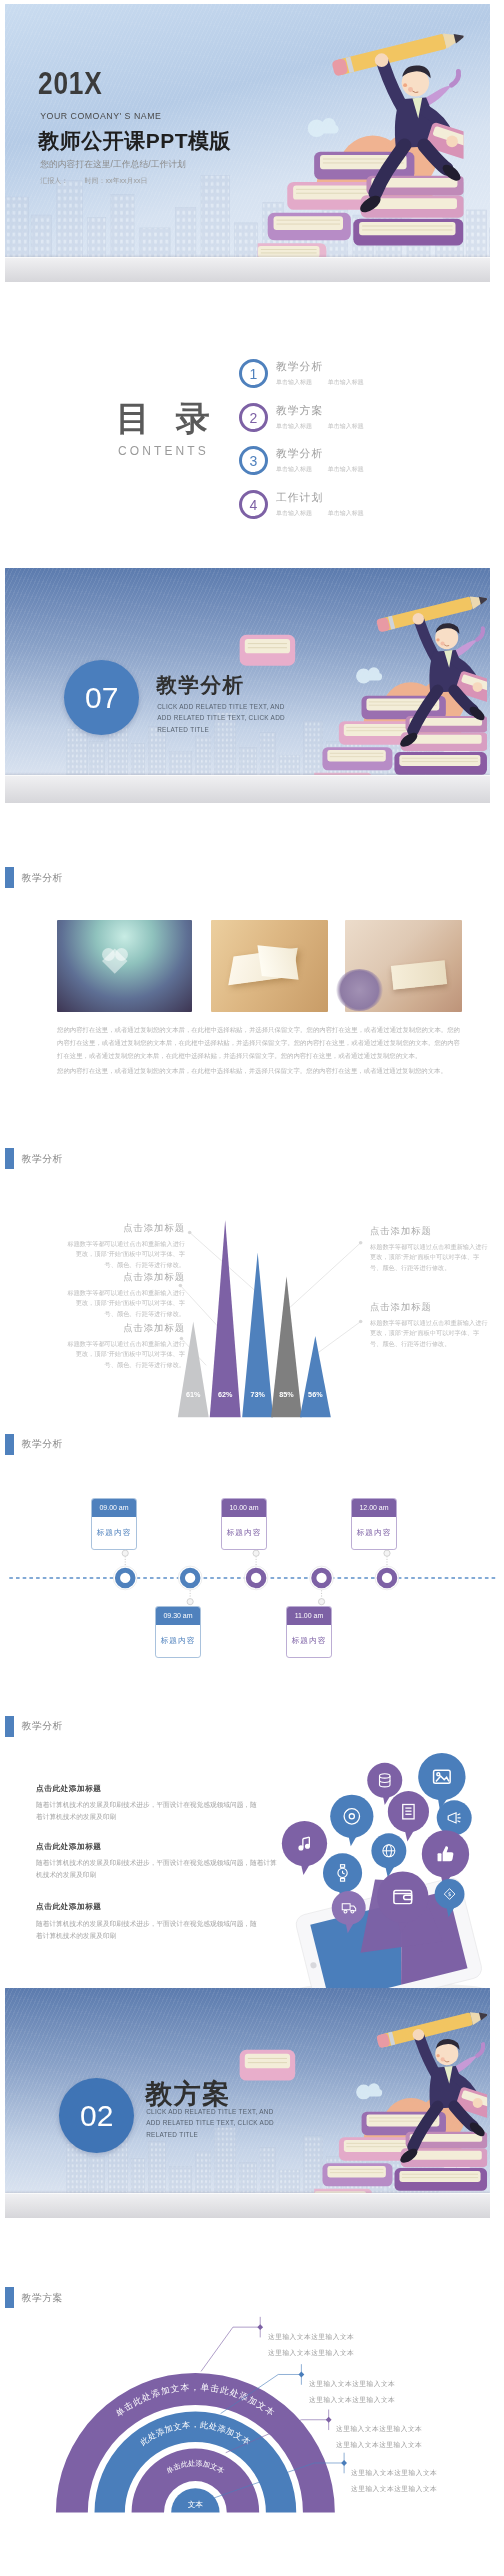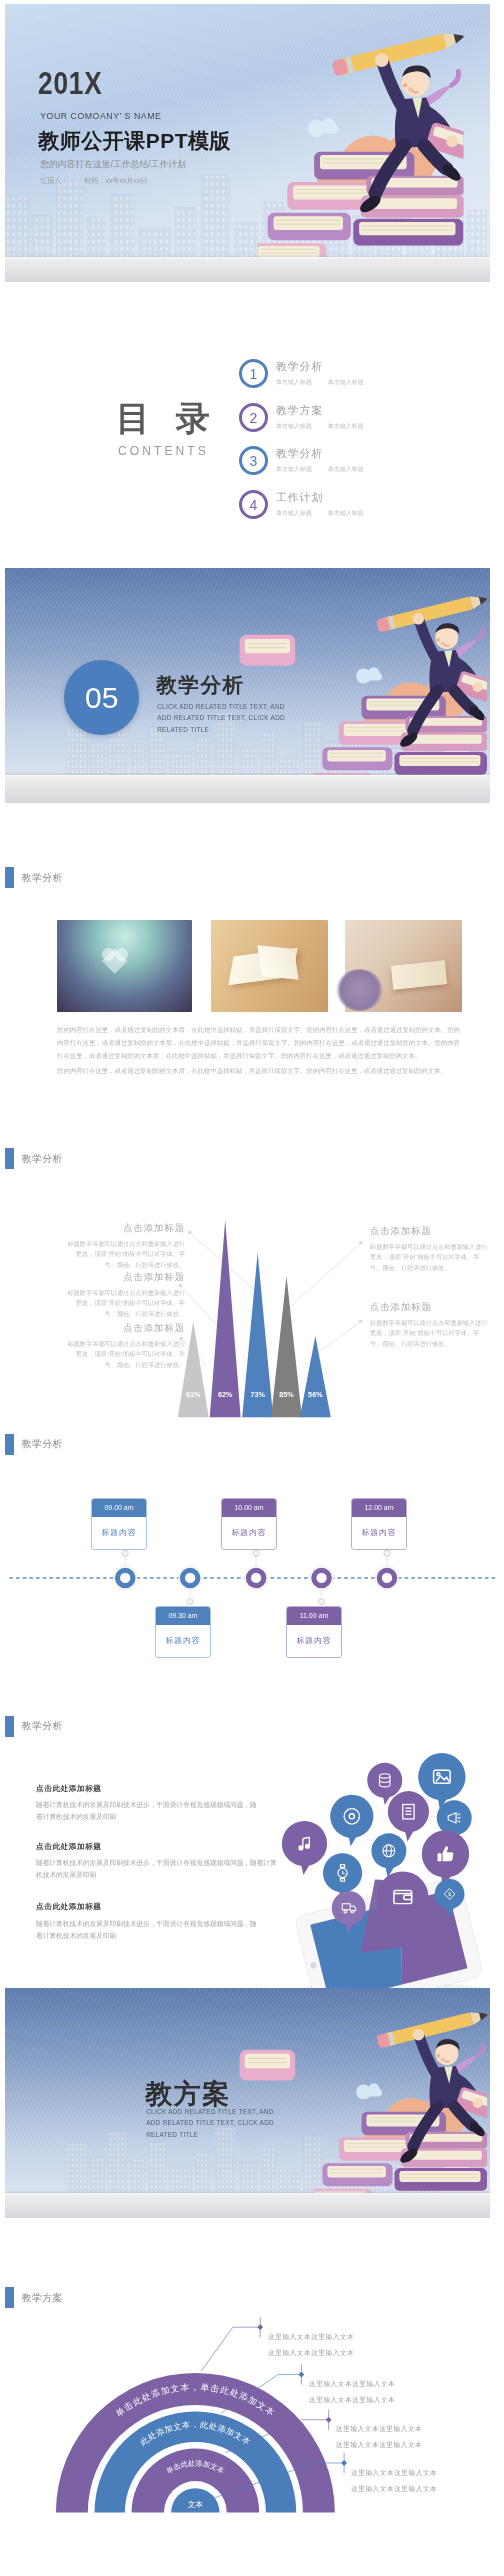--- a/index.html
+++ b/index.html
@@ -15,21 +15,21 @@
   .hdr-bar{position:absolute;left:5.2px;width:9.3px;height:20.6px;background:#4f81bd;}
   .hdr-title{position:absolute;left:21.6px;font-size:9.8px;color:#8a8a8a;letter-spacing:0.5px;}
   .num-ring{position:absolute;width:29px;height:29px;border-radius:50%;box-sizing:border-box;border:3.1px solid;
             display:flex;align-items:center;justify-content:center;font-size:14px;background:#fff;}
   .toc-label{font-size:10.8px;color:#9e9e9e;letter-spacing:1px;}
   .toc-sub{font-size:6px;color:#c0c0c0;}
   .photo{position:absolute;top:920px;height:92px;border-radius:1px;}
   .para{position:absolute;left:57px;width:403px;font-size:6.4px;line-height:13px;color:#b4b4b4;text-align:justify;}
   .co-title{font-size:9.3px;color:#a9a9a9;letter-spacing:1px;}
   .co-body{font-size:6.2px;line-height:10.8px;color:#bcbcbc;}
-  .t-card{position:absolute;width:56px;border-radius:3.1px;background:#fff;overflow:hidden;box-sizing:border-box;}
+  .t-card{position:absolute;width:46px;border-radius:3.1px;background:#fff;overflow:hidden;box-sizing:border-box;}
   .t-card .t-head{height:17.5px;display:flex;align-items:center;justify-content:center;color:#fff;font-size:7px;}
   .t-card .t-body{height:32px;display:flex;align-items:center;justify-content:center;font-size:7.7px;letter-spacing:1px;}
   .blk-title{position:absolute;left:36px;font-size:7.7px;font-weight:bold;color:#4c4c4c;letter-spacing:0.5px;}
   .blk-body{position:absolute;left:36px;width:232px;font-size:6.7px;line-height:12px;color:#a2a2a2;}
   .arc-callout{position:absolute;font-size:6.7px;line-height:15.5px;color:#9b9b9b;letter-spacing:0.5px;}
   .hidden-defs{position:absolute;width:0;height:0;overflow:hidden;}
 </style>
 </head>
 <body>
 
@@ -223,21 +223,21 @@
       <use href="#skyline" x="-10" y="268" width="980" height="140" opacity="0.8"></use>
       <g transform="translate(455,130)">
         <rect x="0" y="0" width="108" height="60" rx="13" fill="#e8aecb"></rect>
         <rect x="10" y="8" width="88" height="28" rx="6" fill="#f3edd8"></rect>
         <path d="M16,17 h76 M16,25 h76" stroke="#d9d0b0" stroke-width="1.5"></path>
       </g>
       <use href="#hero" x="600" y="22" width="336" height="416"></use>
     </svg>
     <div class="abs" style="left:59px;top:92px;width:75px;height:75px;border-radius:50%;background:#4a7ebd;
                 box-shadow:0 2.1px 5.2px rgba(40,60,110,.25);display:flex;align-items:center;justify-content:center;
-                color:#fff;font-size:30px;">05</div>
+                color:#fff;font-size:30px;">07</div>
     <div class="abs" style="left:151px;top:103px;font-size:20.6px;font-weight:bold;color:#303030;letter-spacing:1.5px;">教学分析</div>
     <div class="abs" style="left:152px;top:133px;font-size:6.4px;line-height:11.3px;color:#55606e;letter-spacing:0.3px;">
       <div>CLICK  ADD RELATED  TITLE  TEXT,  AND</div>
       <div>ADD  RELATED  TITLE  TEXT,  CLICK  ADD</div>
       <div>RELATED  TITLE</div>
     </div>
     <div class="floor" style="bottom:0;height:27px;"></div>
   </section>
 
   <div class="hdr-bar" style="top:867px;"></div>
@@ -517,20 +517,23 @@
     <div class="tex-overlay"></div>
     <svg class="abs" style="left:0;top:0;" width="495" height="230" viewBox="0 0 960 447">
       <use href="#skyline" x="-10" y="258" width="980" height="140" opacity="0.8"></use>
       <g transform="translate(455,120)">
         <rect x="0" y="0" width="108" height="60" rx="13" fill="#e8aecb"></rect>
         <rect x="10" y="8" width="88" height="28" rx="6" fill="#f3edd8"></rect>
         <path d="M16,17 h76 M16,25 h76" stroke="#d9d0b0" stroke-width="1.5"></path>
       </g>
       <use href="#hero" x="600" y="14" width="336" height="416"></use>
     </svg>
+    <div class="abs" style="left:54px;top:90px;width:75px;height:75px;border-radius:50%;background:#3f74b5;
+                box-shadow:0 2.1px 5.2px rgba(40,60,110,.25);display:flex;align-items:center;justify-content:center;
+                color:#fff;font-size:30px;">02</div>
     <div class="abs" style="left:140px;top:88px;font-size:27px;font-weight:bold;color:#303030;letter-spacing:1.5px;text-align:right;">教方案</div>
     <div class="abs" style="left:141px;top:118px;font-size:6.4px;line-height:11.3px;color:#55606e;letter-spacing:0.3px;">
       <div>CLICK  ADD RELATED  TITLE  TEXT,  AND</div>
       <div>ADD  RELATED  TITLE  TEXT,  CLICK  ADD</div>
       <div>RELATED  TITLE</div>
     </div>
     <div class="floor" style="bottom:0;height:24px;"></div>
   </section>
 
   <div class="hdr-bar" style="top:2287px;"></div>

